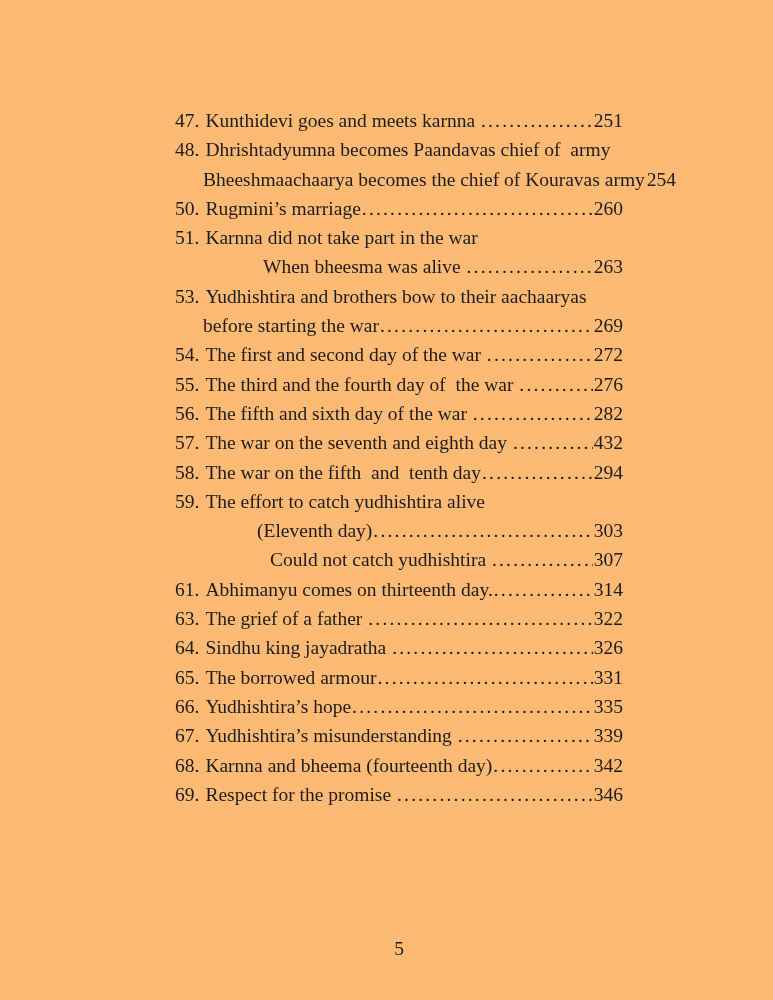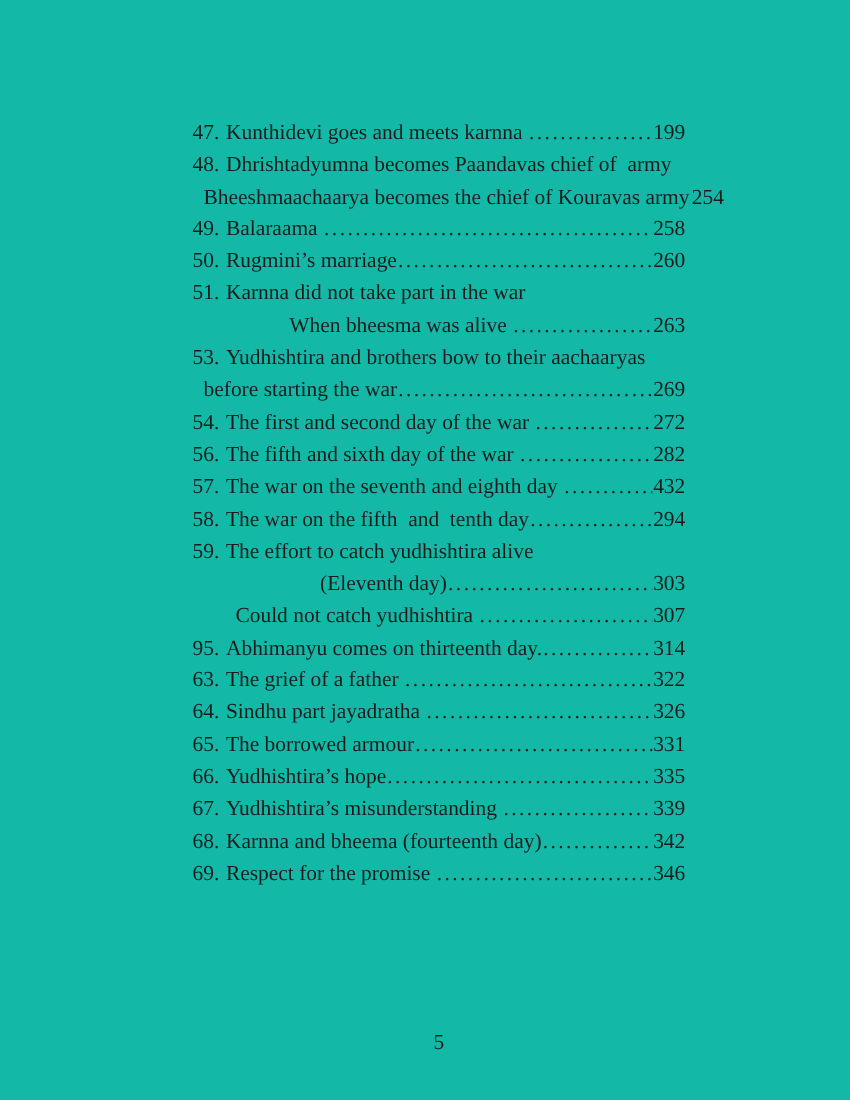--- a/index.html
+++ b/index.html
@@ -4,21 +4,21 @@
 <style>
   html, body {
     margin: 0;
     padding: 0;
     background: #ffffff;
   }
   .page {
     position: relative;
     width: 773px;
     height: 1000px;
-    background: #14b8a6;
+    background: #fdba74;
     overflow: hidden;
     font-family: "Liberation Serif", "DejaVu Serif", serif;
     color: #1c1c1c;
   }
   .toc {
     position: absolute;
     left: 175px;
     top: 106px;
     width: 448px;
   }
@@ -48,65 +48,59 @@
   }
   .row .leader::after {
     content: "................................................................................................................................";
   }
   .row .pg {
     flex: 0 0 auto;
     white-space: pre;
     margin-left: 1px;
   }
   .ind-none  { margin-left: 0; }
-  .ind-hang  { margin-left: 10px; }
+  .ind-hang  { margin-left: 28px; }
   .ind-mid   { margin-left: 88px; }
-  .ind-mid2  { margin-left: 39px; align-items: flex-end; }
-  .ind-deep  { margin-left: 116px; justify-content: center; }
+  .ind-mid2  { margin-left: 95px; align-items: flex-end; }
+  .ind-deep  { margin-left: 82px; justify-content: center; }
   .footer {
     position: absolute;
     left: 175px;
     top: 934px;
     width: 448px;
     text-align: center;
     font-size: 19.5px;
     line-height: 29px;
   }
 </style>
 </head>
 <body>
 
 <div class="page">
 
   <div class="toc">
       <div class="row ind-none">
       <span class="num">47.</span>
       <span class="txt">Kunthidevi goes and meets karnna </span>
       <span class="leader"></span>
-      <span class="pg">199</span>
+      <span class="pg">251</span>
     </div>
       <div class="row ind-none">
       <span class="num">48.</span>
       <span class="txt">Dhrishtadyumna becomes Paandavas chief of  army</span>
       
       
     </div>
       <div class="row ind-hang">
       
       <span class="txt">Bheeshmaachaarya becomes the chief of Kouravas army</span>
       <span class="leader"></span>
       <span class="pg">254</span>
     </div>
       <div class="row ind-none">
-      <span class="num">49.</span>
-      <span class="txt">Balaraama </span>
-      <span class="leader"></span>
-      <span class="pg">258</span>
-    </div>
-      <div class="row ind-none">
       <span class="num">50.</span>
       <span class="txt">Rugmini’s marriage</span>
       <span class="leader"></span>
       <span class="pg">260</span>
     </div>
       <div class="row ind-none">
       <span class="num">51.</span>
       <span class="txt">Karnna did not take part in the war</span>
       
       
@@ -129,20 +123,26 @@
       <span class="leader"></span>
       <span class="pg">269</span>
     </div>
       <div class="row ind-none">
       <span class="num">54.</span>
       <span class="txt">The first and second day of the war </span>
       <span class="leader"></span>
       <span class="pg">272</span>
     </div>
       <div class="row ind-none">
+      <span class="num">55.</span>
+      <span class="txt">The third and the fourth day of  the war </span>
+      <span class="leader"></span>
+      <span class="pg">276</span>
+    </div>
+      <div class="row ind-none">
       <span class="num">56.</span>
       <span class="txt">The fifth and sixth day of the war </span>
       <span class="leader"></span>
       <span class="pg">282</span>
     </div>
       <div class="row ind-none">
       <span class="num">57.</span>
       <span class="txt">The war on the seventh and eighth day </span>
       <span class="leader"></span>
       <span class="pg">432</span>
@@ -165,34 +165,34 @@
       <span class="leader"></span>
       <span class="pg">303</span>
     </div>
       <div class="row ind-mid2">
       
       <span class="txt">Could not catch yudhishtira </span>
       <span class="leader"></span>
       <span class="pg">307</span>
     </div>
       <div class="row ind-none">
-      <span class="num">95.</span>
+      <span class="num">61.</span>
       <span class="txt">Abhimanyu comes on thirteenth day.</span>
       <span class="leader"></span>
       <span class="pg">314</span>
     </div>
       <div class="row ind-none">
       <span class="num">63.</span>
       <span class="txt">The grief of a father </span>
       <span class="leader"></span>
       <span class="pg">322</span>
     </div>
       <div class="row ind-none">
       <span class="num">64.</span>
-      <span class="txt">Sindhu part jayadratha </span>
+      <span class="txt">Sindhu king jayadratha </span>
       <span class="leader"></span>
       <span class="pg">326</span>
     </div>
       <div class="row ind-none">
       <span class="num">65.</span>
       <span class="txt">The borrowed armour</span>
       <span class="leader"></span>
       <span class="pg">331</span>
     </div>
       <div class="row ind-none">

